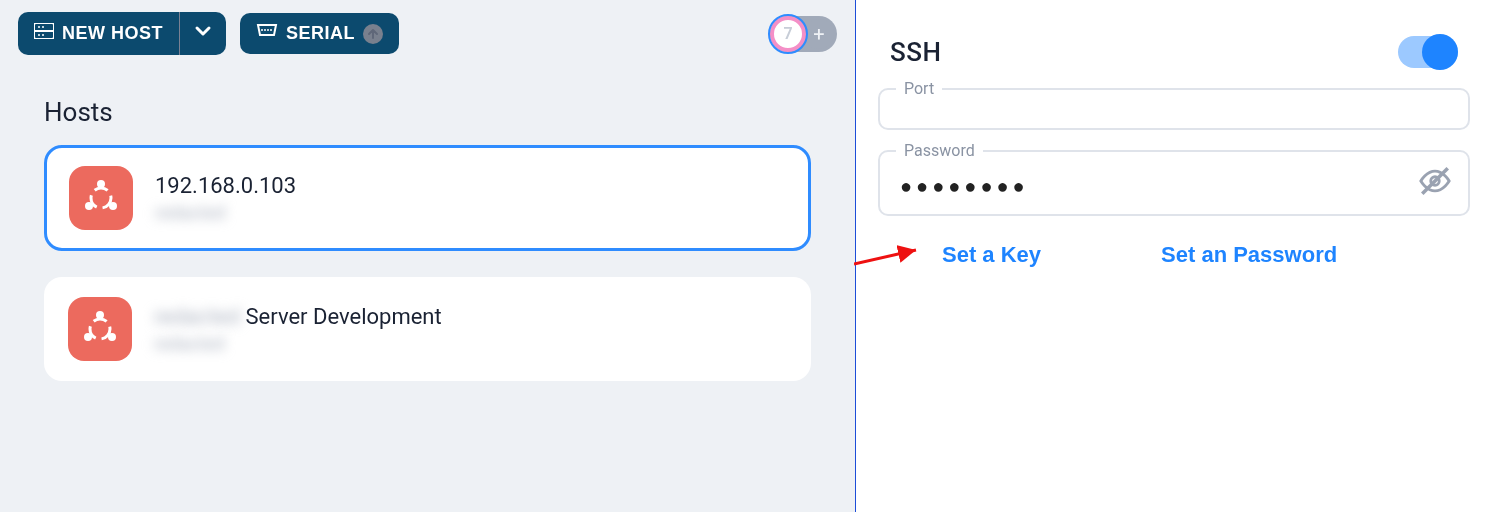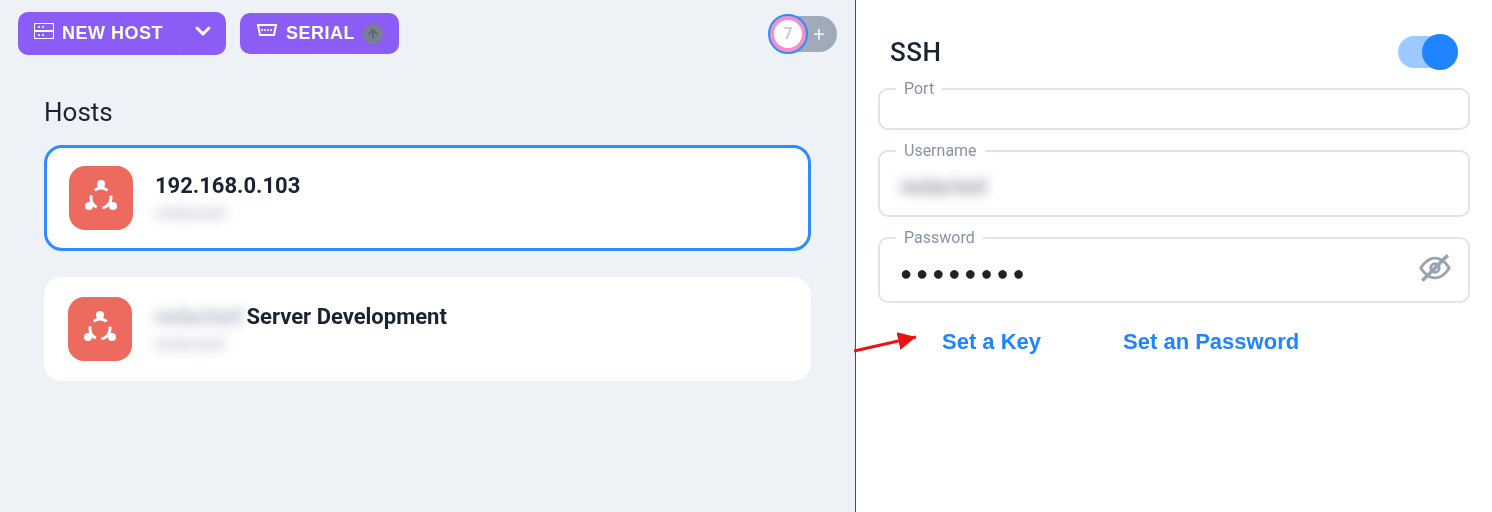--- a/index.html
+++ b/index.html
@@ -27,21 +27,21 @@
   position: relative;
 }
 .toolbar {
   display: flex;
   gap: 14px;
   padding: 12px 18px;
   align-items: center;
 }
 .btn-group {
   display: flex;
-  background: #8b5cf6;
+  background: #0c4a6e;
   border-radius: 10px;
   overflow: hidden;
 }
 .btn {
   display: flex;
   align-items: center;
   gap: 8px;
   padding: 10px 16px;
   color: #fff;
   font-weight: 700;
@@ -111,21 +111,21 @@
 }
 .host-card.selected {
   border:3px solid #2f8cff;
 }
 .host-icon {
   width:64px;height:64px;border-radius:16px;
   background:#ec6a5e;
   display:flex;align-items:center;justify-content:center;
 }
 .host-text .title {
-  font-size:22px;color:#1a2233;font-weight:700;margin-bottom:4px;
+  font-size:22px;color:#1a2233;font-weight:400;margin-bottom:4px;
 }
 .host-text .sub {
   font-size:18px;
   display:inline-block;
 }
 .blurred {
   filter: blur(6px);
   color:#aab1bf;
 }
 
@@ -163,21 +163,21 @@
 }
 .field-value.dark { color:#6a7282;}
 .field .eye {
   position:absolute;right:16px;top:50%;transform:translateY(-50%);
   color:#9aa2b1;
 }
 .dots {
   letter-spacing:4px;font-size:20px;color:#222;
 }
 .links {
-  display:flex;gap:82px;
+  display:flex;gap:120px;
   padding:26px 22px 0 86px;
   align-items:center;
   position:relative;
 }
 .link {
   color:#1e84ff;font-weight:700;font-size:22px;
   background:none;border:none;cursor:pointer;
 }
 .arrow-annot {
   position:absolute;left:-2px;top:26px;
@@ -278,24 +278,20 @@
     <div class="ssh-title">SSH</div>
     <div class="toggle">
       <div class="knob"></div>
     </div>
   </div>
   <div class="fields">
     <div class="field">
       <div class="field-label">Port</div>
     </div>
     <div class="field">
-      <div class="field-label">Username</div>
-      <div class="field-value dark blurred" style="display:inline-block">redacted</div>
-    </div>
-    <div class="field">
       <div class="field-label">Password</div>
       <div class="dots">●●●●●●●●</div>
       <span class="eye">
         <svg width="34" height="34" viewBox="0 0 24 24">
             <path d="M2 12s4-7 10-7 10 7 10 7-4 7-10 7S2 12 2 12z" fill="none" stroke="#9aa2b1" stroke-width="2"></path>
             <circle cx="12" cy="12" r="3" fill="none" stroke="#9aa2b1" stroke-width="2"></circle>
             <line x1="3" y1="21" x2="21" y2="3" stroke="#9aa2b1" stroke-width="2.5"></line>
           </svg>
       </span>
     </div>

